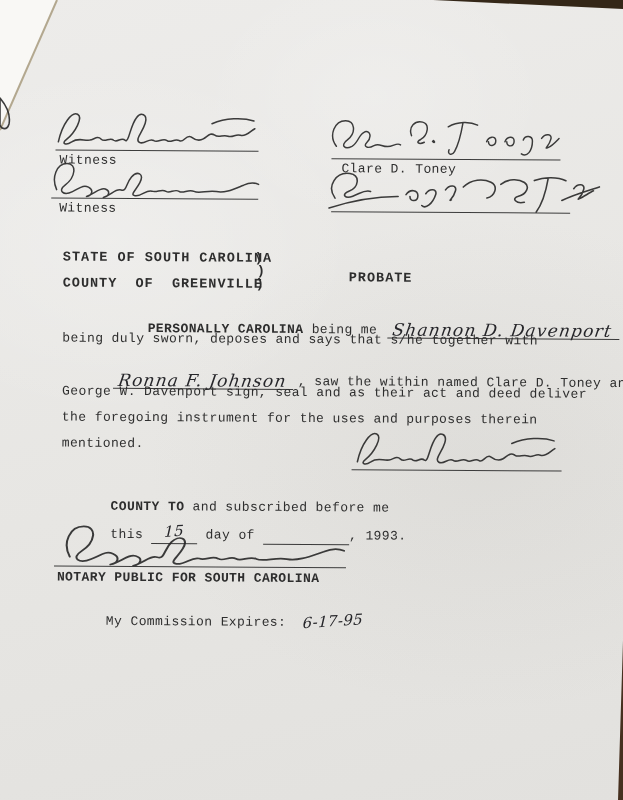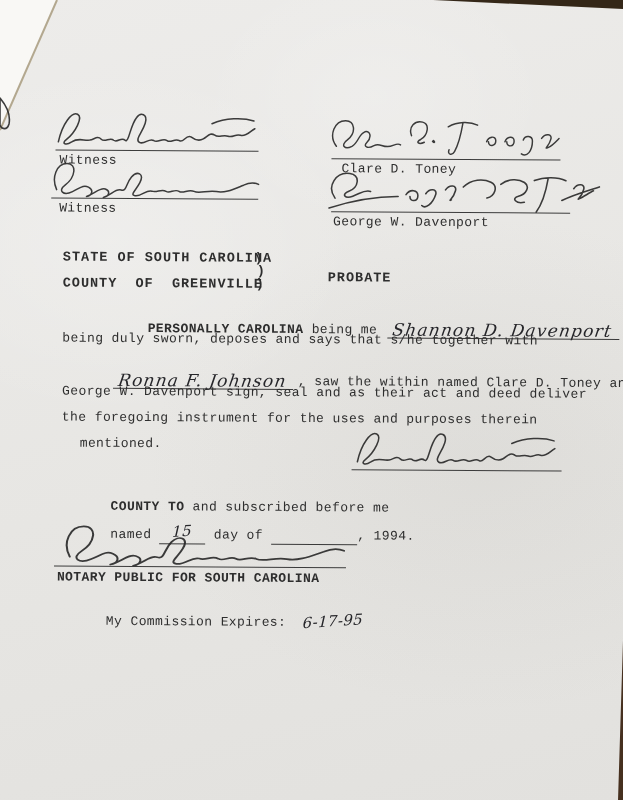--- a/index.html
+++ b/index.html
@@ -60,50 +60,49 @@
     <svg class="sig" style="left:322px;top:112px" width="240" height="48" viewBox="0 0 262 48" aria-label="Clare D. Toney">
       <path d="M14,35 C5,23 12,7 24,7 C34,7 36,20 26,28 C18,34 23,39 31,35 C38,31 38,22 45,19 C51,17 53,25 47,31 C43,35 48,38 55,34 C61,31 63,35 70,35 C76,35 80,30 84,33 M96,23 C92,13 100,6 108,8 C116,10 114,22 106,27 C100,30 104,33 110,30 M120,28 C122,30 121,31 119,29 M136,13 C146,7 160,7 168,11 M152,9 C150,21 147,33 143,40 C140,45 135,43 137,38 M178,29 C180,23 188,22 188,28 C188,34 180,35 180,29 M198,29 C200,23 208,22 208,28 C208,35 200,35 200,29 M218,27 C220,21 228,22 228,28 C228,39 222,46 216,42 M238,25 C242,19 250,20 248,26 C246,34 240,37 245,35 C250,33 254,28 257,25"></path>
     </svg>
     <div class="rule" style="left:330px;top:158px;width:229px"></div>
     <div class="t" style="left:340px;top:161px">Clare D. Toney</div>
 
     <svg class="sig" style="left:318px;top:166px" width="286" height="48" viewBox="0 0 290 48" aria-label="George W. Davenport">
       <path d="M16,32 C7,20 17,5 31,7 C42,9 40,21 30,25 C22,28 26,33 34,30 C42,27 46,23 52,25 M10,42 C32,35 58,30 80,30 M88,28 C92,22 100,23 100,29 C100,35 92,36 92,30 M108,27 C112,21 120,22 118,28 C115,37 108,43 104,39 M128,23 C132,17 140,18 138,24 C136,32 130,35 134,33 M146,20 C154,12 166,11 174,15 C182,19 178,29 170,31 M184,17 C192,11 202,11 208,15 C214,19 210,27 202,29 C194,31 200,37 208,35 M218,13 C228,9 242,9 250,13 M232,11 C230,23 226,37 220,45 M258,21 C262,15 270,16 268,22 C266,30 260,33 264,31 C268,29 274,25 278,23 M246,33 C258,27 272,23 284,19"></path>
     </svg>
     <div class="rule" style="left:330px;top:211px;width:239px"></div>
-    <div class="t" style="left:332px;top:214px">George W. Davenport</div>
 
     <div class="t venue" style="left:62px;top:251px">STATE OF SOUTH CAROLINA</div>
     <div class="t venue" style="left:254px;top:251px">)</div>
     <div class="t venue" style="left:256px;top:264px">)</div>
     <div class="t venue" style="left:255px;top:277px">)</div>
     <div class="t venue" style="left:62px;top:277px">COUNTY  OF  GREENVILLE</div>
-    <div class="t venue" style="left:327px;top:270px">PROBATE</div>
+    <div class="t venue" style="left:348px;top:270px">PROBATE</div>
 
     <div class="t" style="left:62px;top:306px;padding-left:36px">
       <span class="b">PERSONALLY CAROLINA</span><span> being me </span><span class="hand inline-sig">Shannon D. Davenport</span>
     </div>
     <div class="t" style="left:62px;top:332px">being duly sworn, deposes and says that s/he together with</div>
     <div class="t" style="left:62px;top:358px">
       <span class="hand inline-sig">Ronna F. Johnson</span><span>, saw the within named Clare D. Toney and</span>
     </div>
     <div class="t" style="left:62px;top:385px">George W. Davenport sign, seal and as their act and deed deliver</div>
     <div class="t" style="left:62px;top:411px">the foregoing instrument for the uses and purposes therein</div>
-    <div class="t" style="left:80px;top:437px">mentioned.</div>
+    <div class="t" style="left:62px;top:437px">mentioned.</div>
 
     <svg class="sig" style="left:350px;top:424px" width="212" height="46" viewBox="0 0 215 48" aria-label="Shannon D. Davenport">
       <path d="M5,39 C9,20 19,7 25,10 C31,13 23,29 13,37 C8,41 13,43 19,39 C26,34 32,38 38,37 C43,36 46,32 50,36 C54,40 59,33 63,37 C67,40 71,33 75,37 C79,40 80,22 87,13 C91,7 99,9 96,19 C93,29 85,36 90,39 C95,42 100,34 105,37 C109,40 114,34 119,37 C123,40 127,34 132,37 C136,40 139,30 144,33 C148,36 152,38 157,35 C162,32 164,28 169,31 C173,34 178,30 183,32 C188,34 191,29 196,31 C201,33 206,27 211,24 M166,19 C180,13 198,12 210,16"></path>
     </svg>
     <div class="rule" style="left:352px;top:469px;width:210px"></div>
 
     <div class="t" style="left:62px;top:484px">
       <span class="b">COUNTY TO</span><span> and subscribed before me</span>
     </div>
     <div class="t" style="left:62px;top:510px">
-      <span>named </span><span class="blank" style="width:46px"><span class="hand">15</span></span><span> day of </span><span class="blank" style="width:86px"><span class="hand" style="font-size:17px"></span></span><span>, 1994.</span>
+      <span>this </span><span class="blank" style="width:46px"><span class="hand">15</span></span><span> day of </span><span class="blank" style="width:86px"><span class="hand" style="font-size:17px"></span></span><span>, 1993.</span>
     </div>
 
     <svg class="sig" style="left:58px;top:518px" width="292" height="52" viewBox="0 0 230 48" preserveAspectRatio="none" aria-label="Ronna F. Johnson">
       <path d="M10,37 C4,24 10,9 21,9 C32,9 30,24 19,32 C11,38 17,44 27,39 C34,36 38,31 44,34 C50,37 48,43 42,44 C50,42 56,34 62,36 C68,38 66,44 60,45 C68,43 73,35 79,37 C85,39 84,30 90,23 C96,16 104,19 99,29 C95,37 88,42 94,43 C101,44 106,36 112,38 C117,40 122,35 127,38 C131,41 136,35 141,38 C145,41 151,35 157,38 C163,41 172,36 181,38 C190,40 200,35 210,31 C216,28 222,28 226,30"></path>
     </svg>
     <div class="rule" style="left:55px;top:567px;width:292px"></div>
     <div class="t b" style="left:58px;top:571px">NOTARY PUBLIC FOR SOUTH CAROLINA</div>
 
     <div class="t" style="left:58px;top:597px">
       <span>My Commission Expires:</span><span class="hand" style="display:inline-block;font-size:15px;margin-left:16px;transform:rotate(-4deg) skewX(-6deg)">6-17-95</span>

